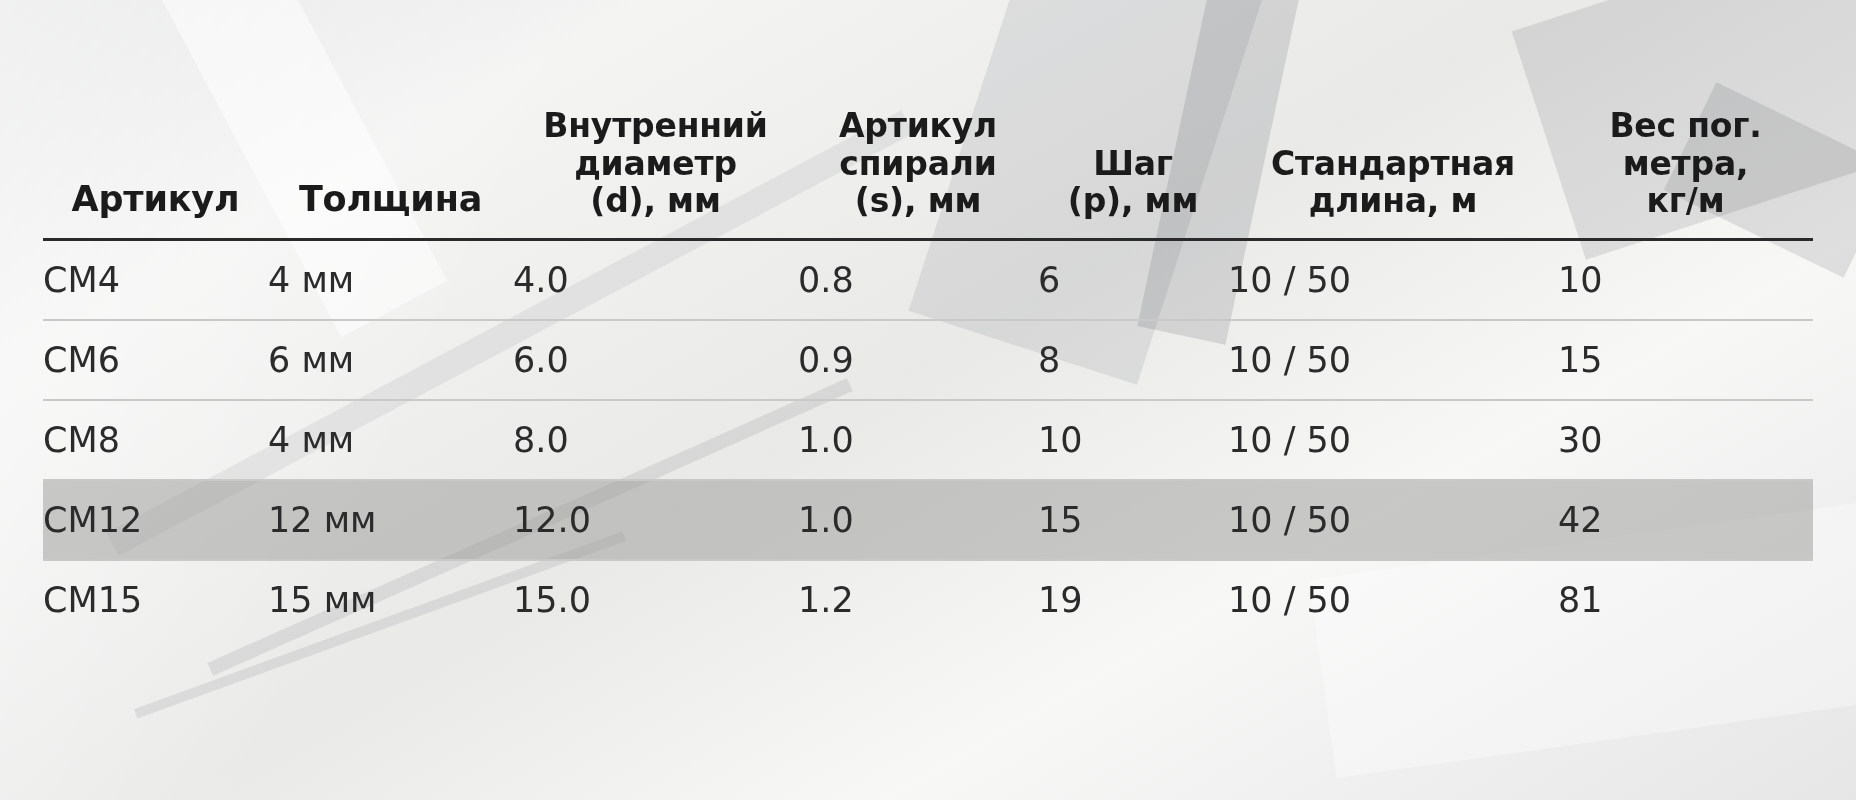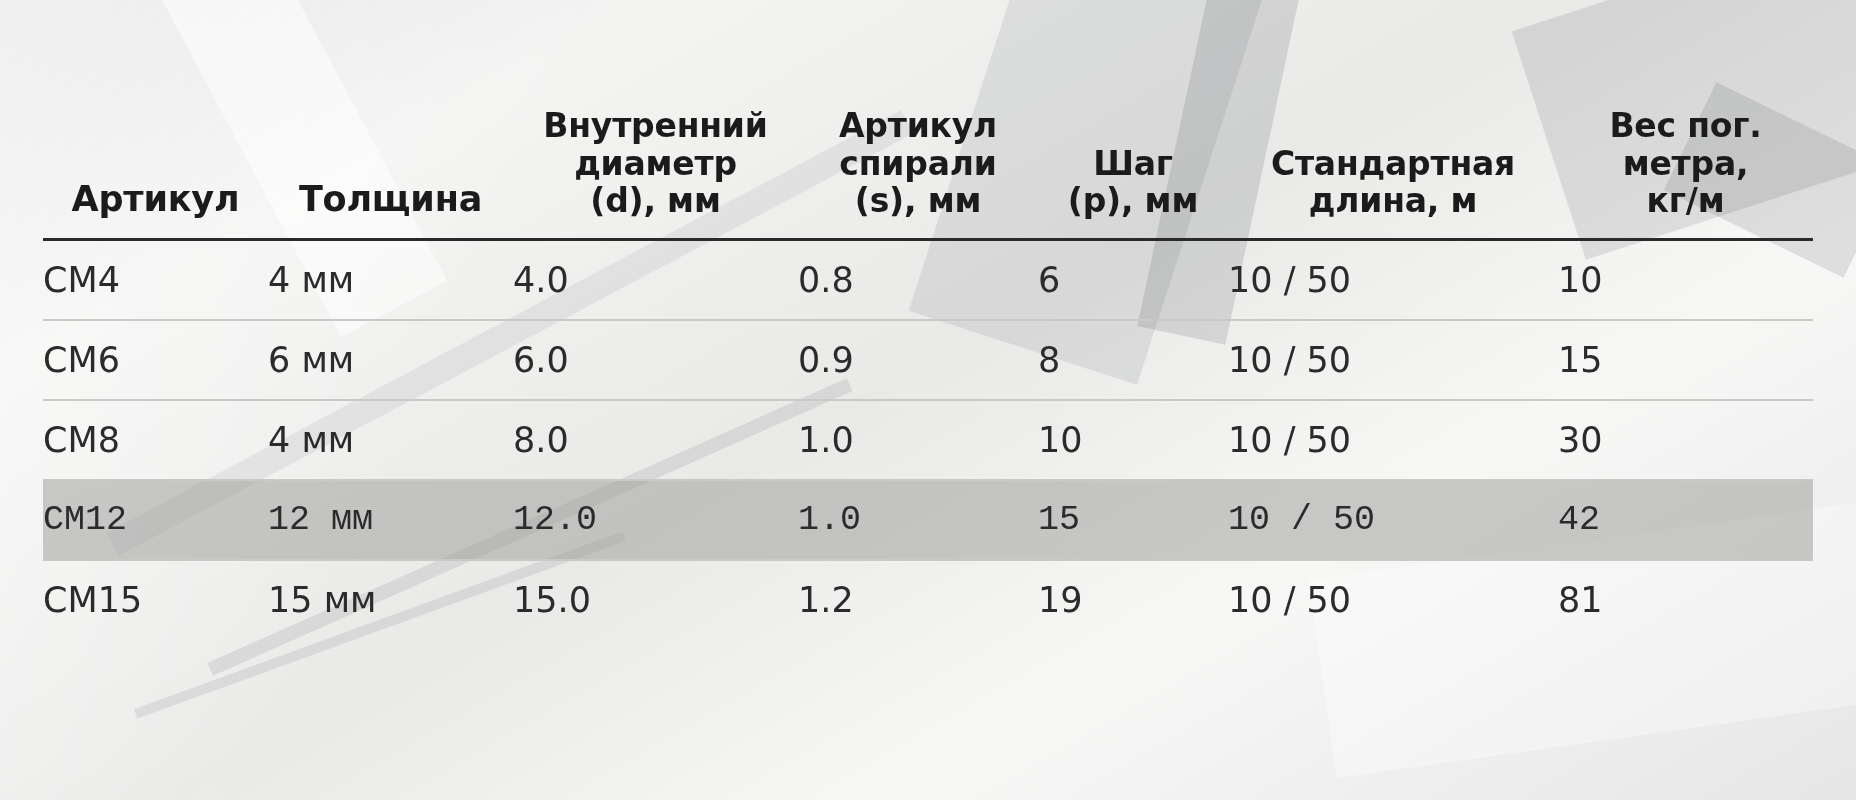--- a/index.html
+++ b/index.html
@@ -79,21 +79,20 @@
     height: 78px;
     vertical-align: middle;
     font-weight: normal;
     border-bottom: 2px solid #c9c9c7;
   }
   table.spec tbody tr:last-child td {
     border-bottom: none;
   }
   table.spec tbody tr.highlight td {
     background: rgba(160,160,158,0.55);
-    font-family: Liberation Mono, monospace;
   }
   
   col.c0 { width: 225px; }
   col.c1 { width: 245px; }
   col.c2 { width: 285px; }
   col.c3 { width: 240px; }
   col.c4 { width: 190px; }
   col.c5 { width: 330px; }
   col.c6 { width: 255px; }
 </style>

